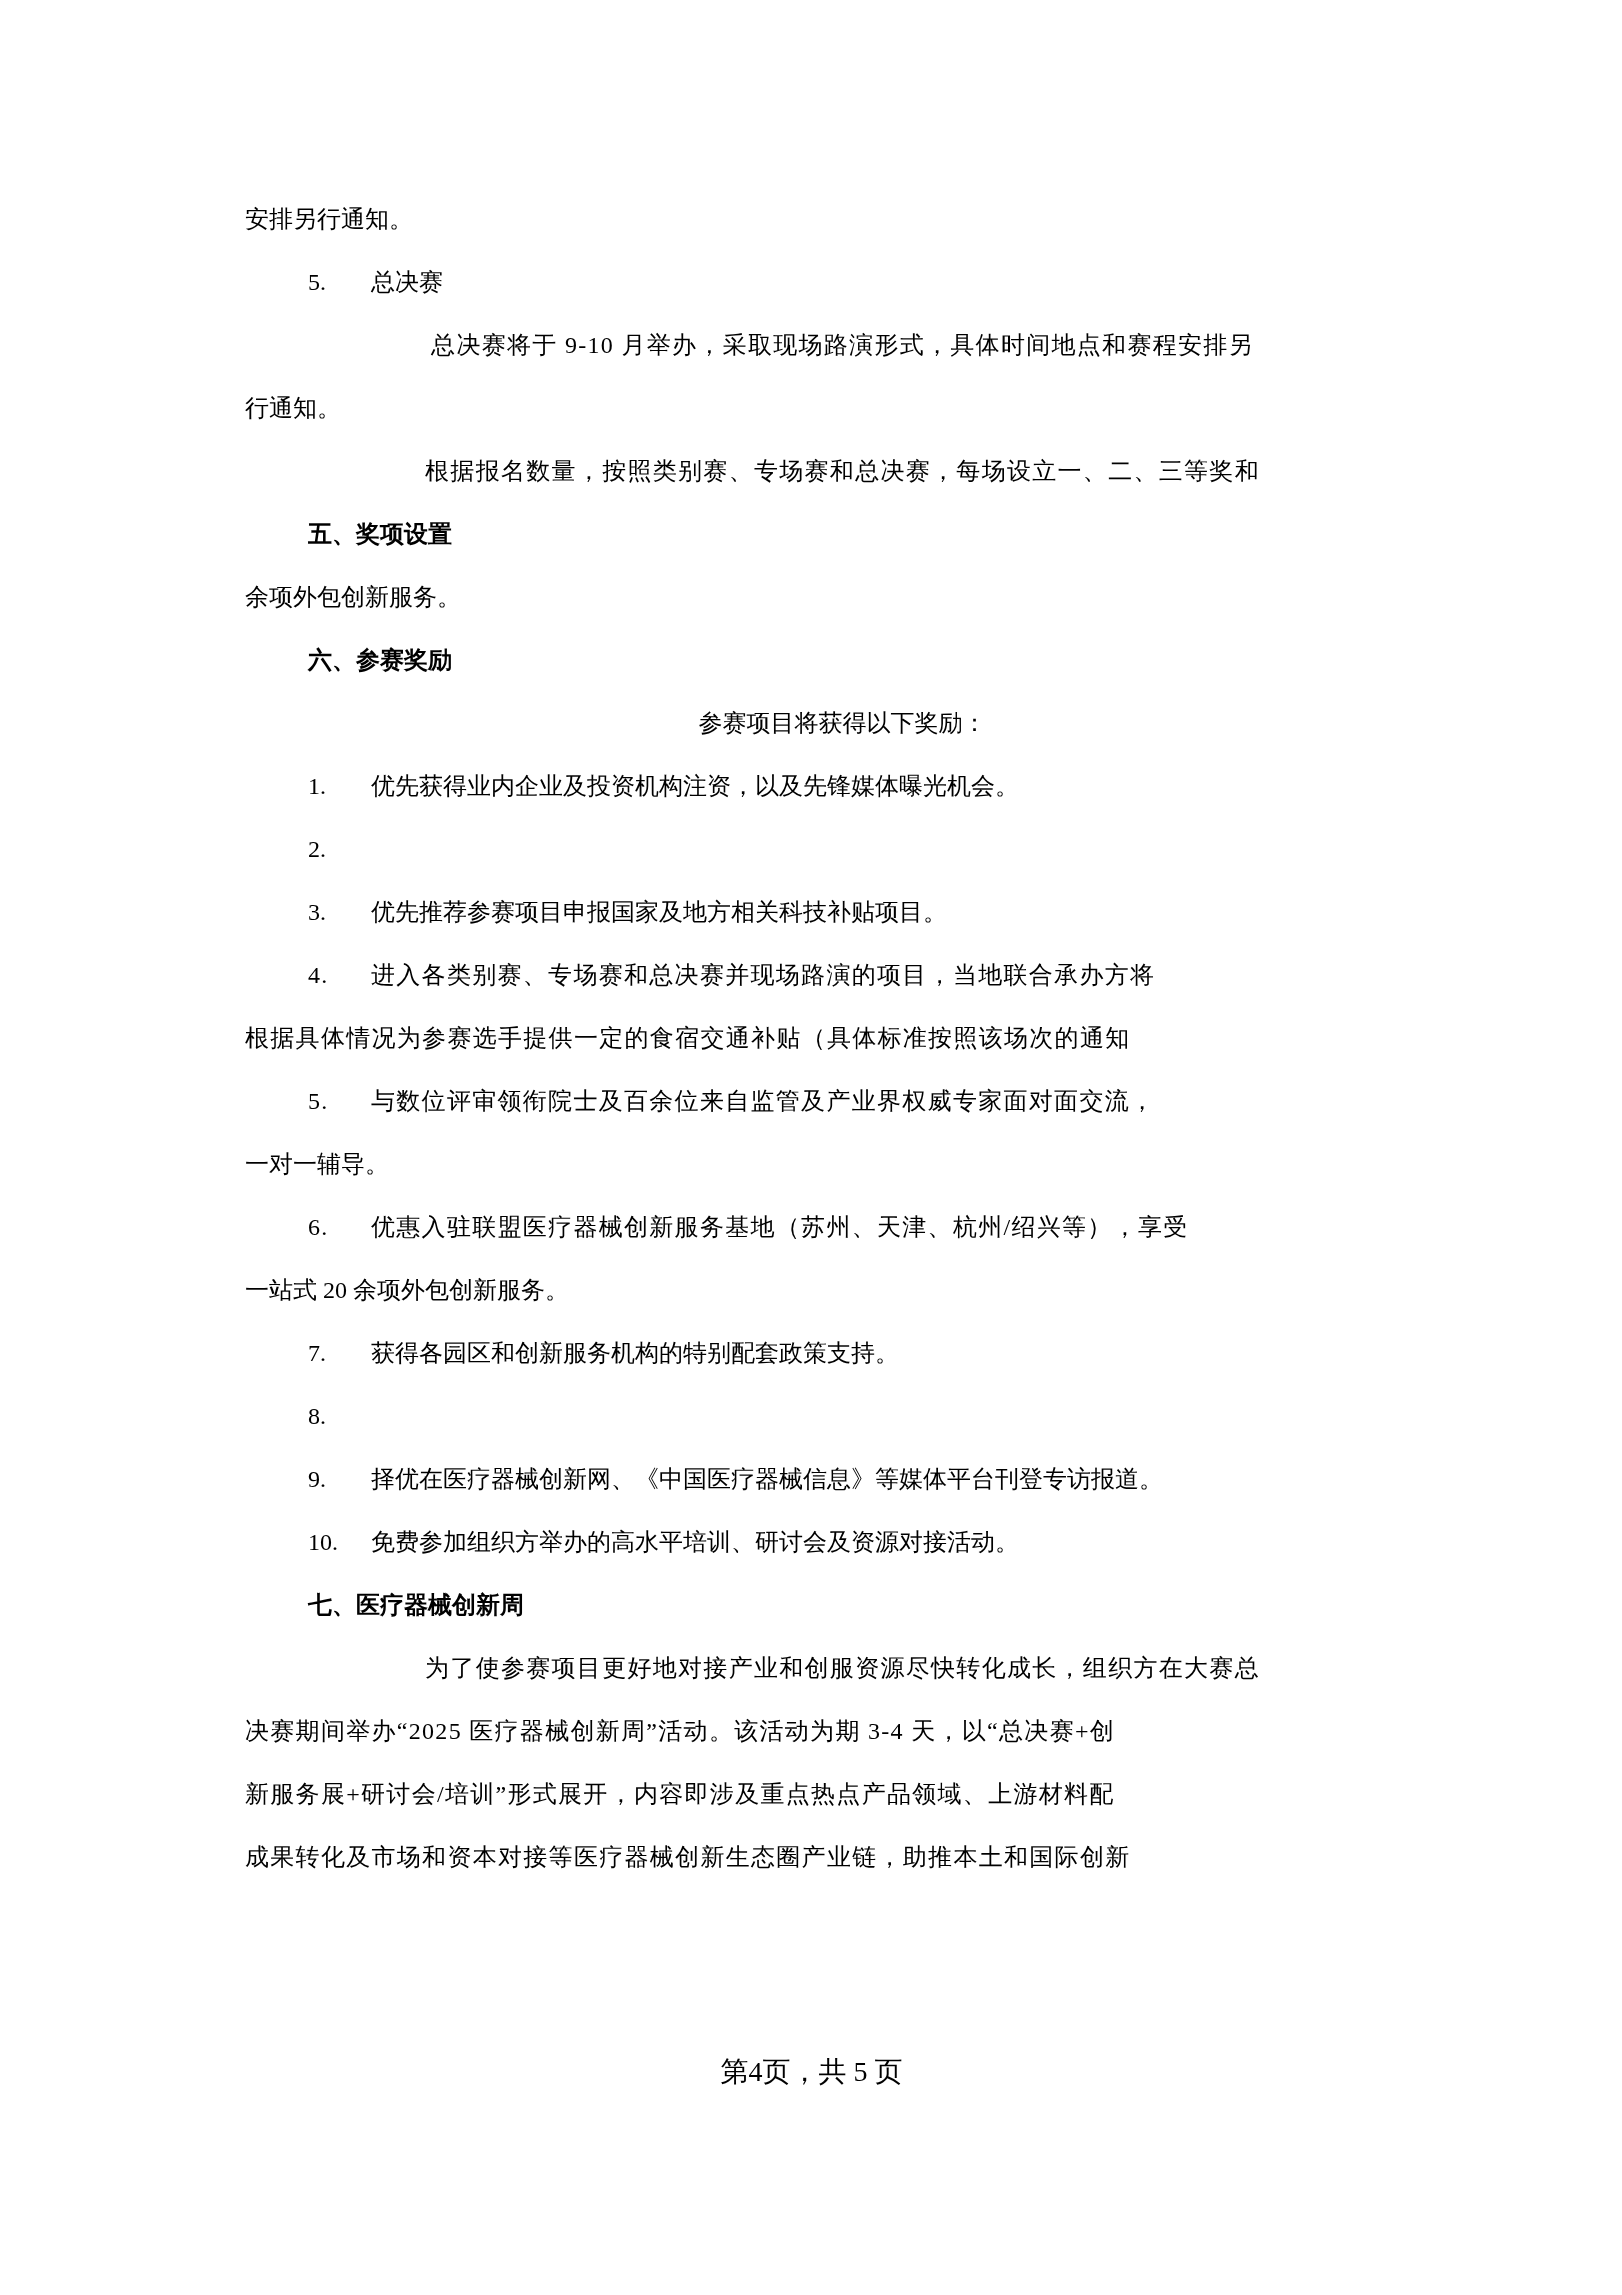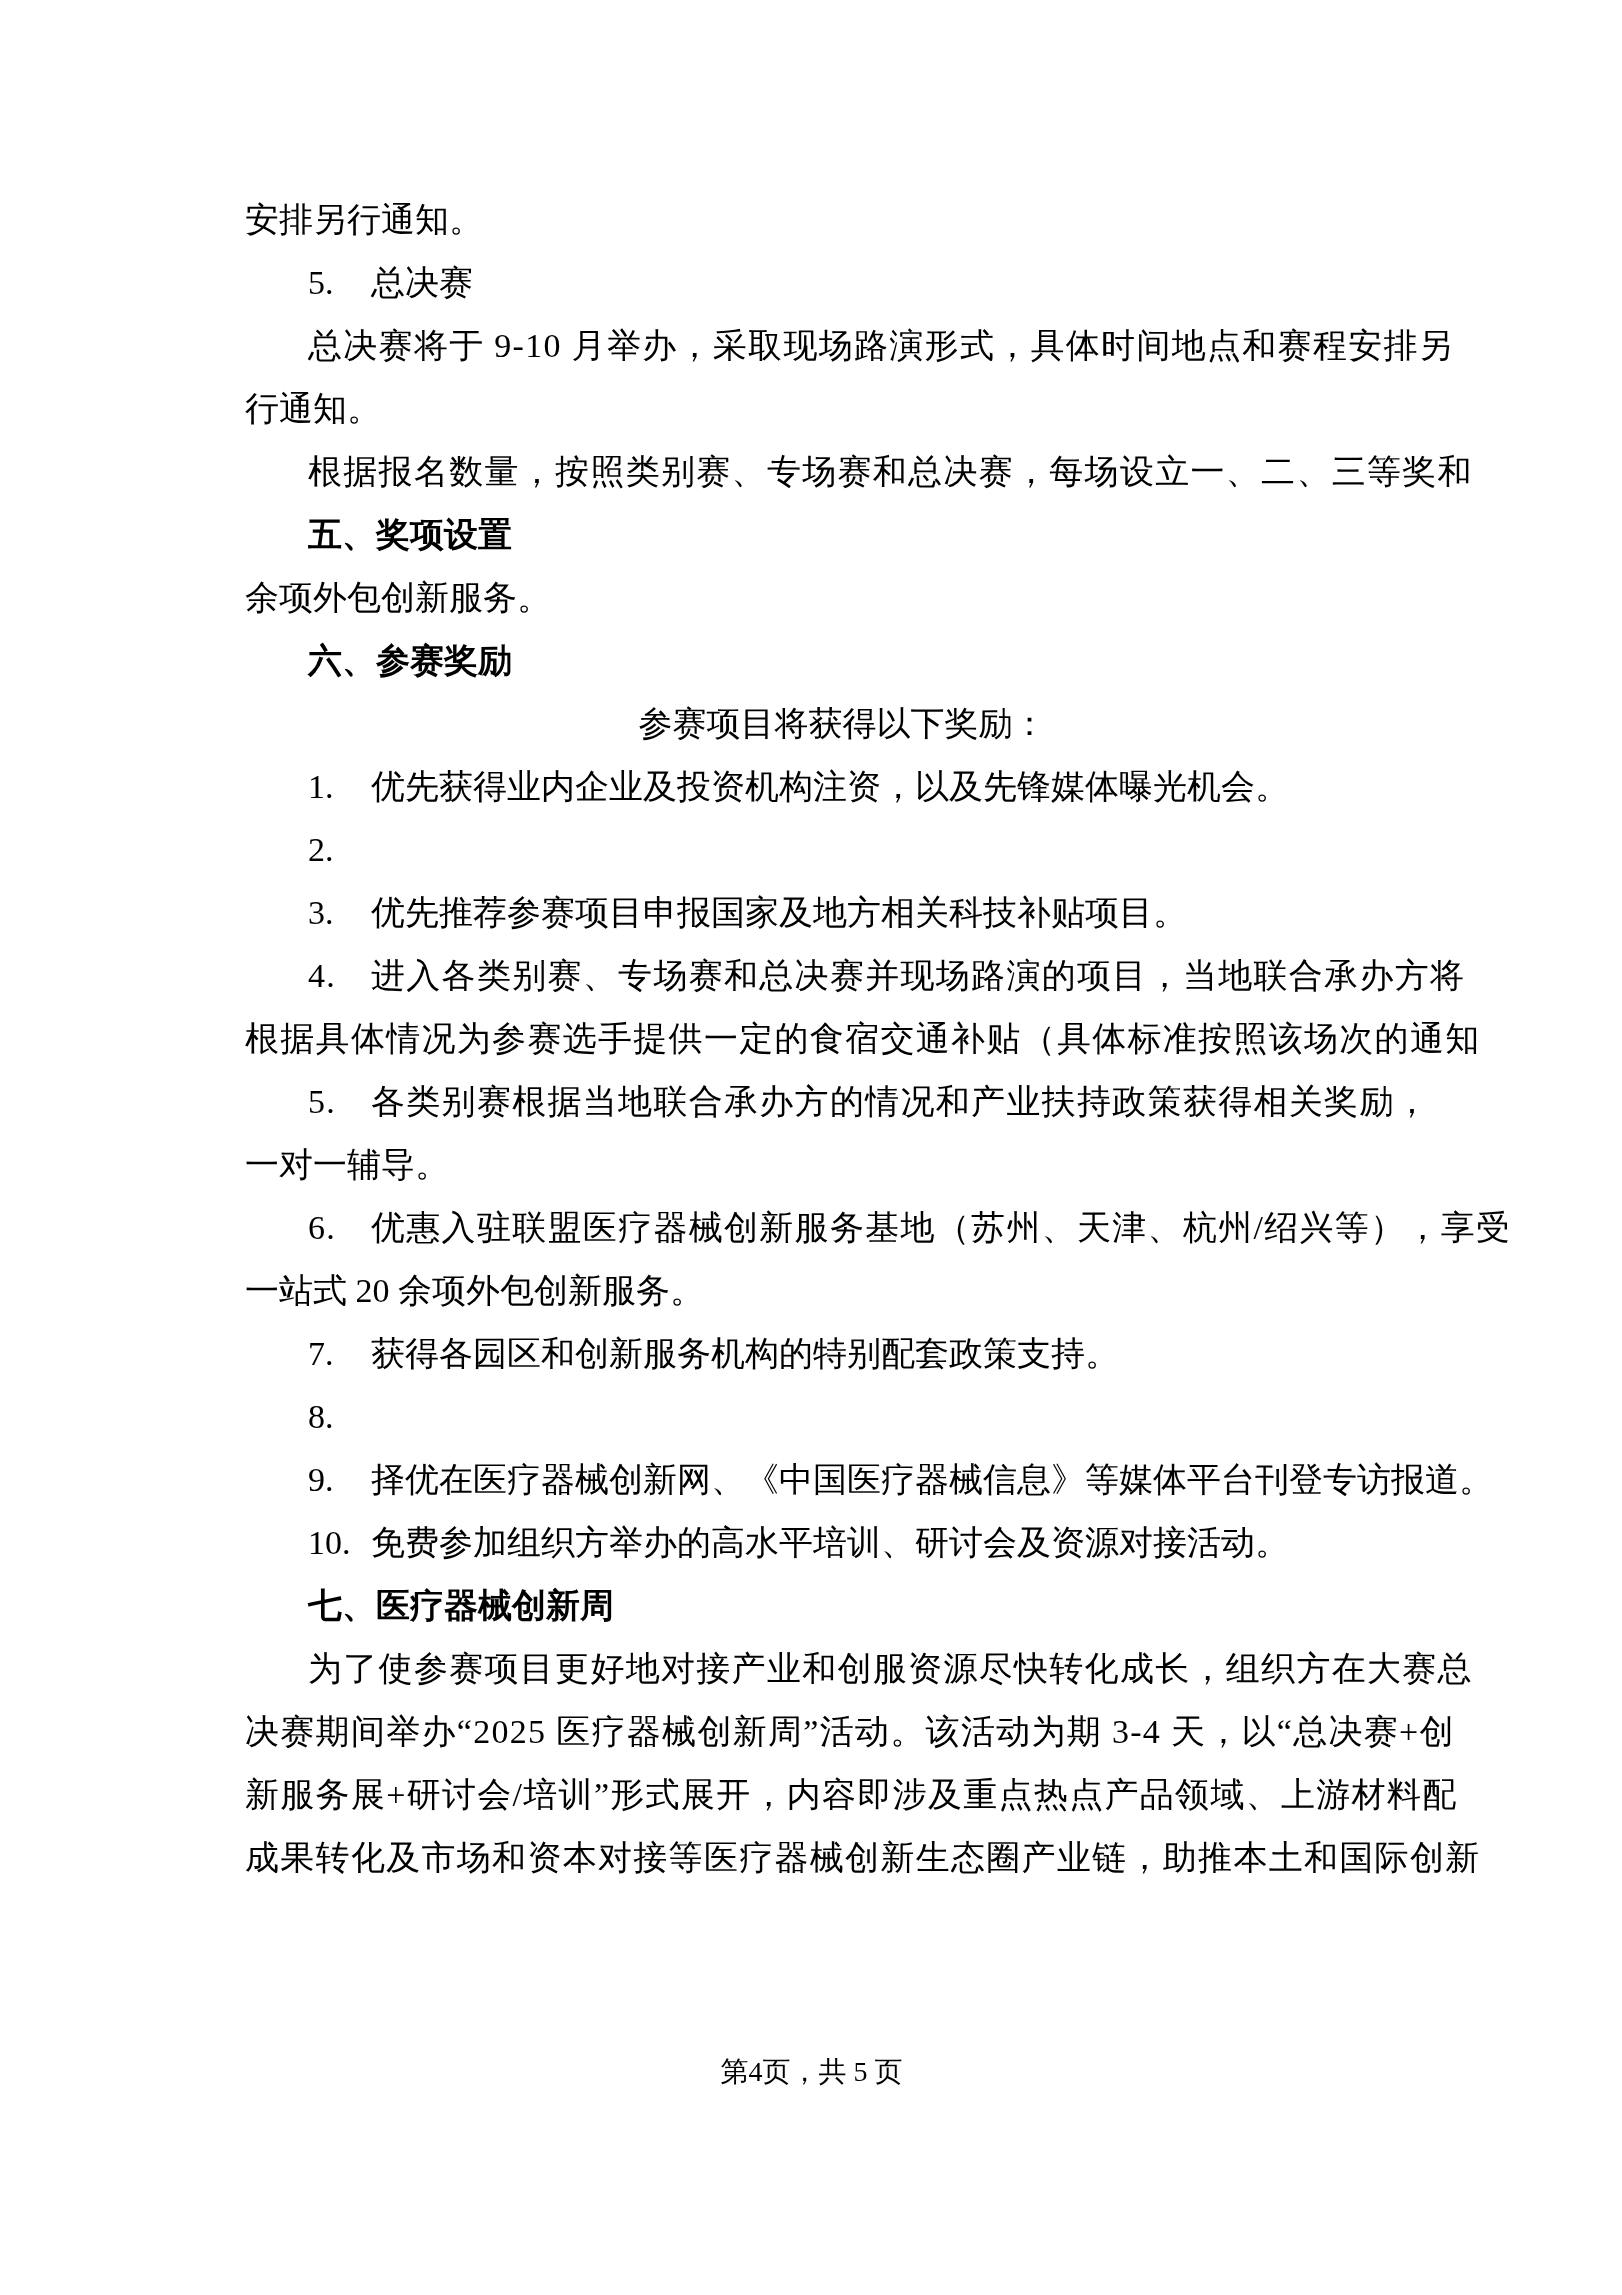--- a/index.html
+++ b/index.html
@@ -23,21 +23,21 @@
   }
   .doc-body {
     position: absolute;
     left: 245px;
     top: 188px;
     width: 1132px;
   }
   .ln {
     height: 63px;
     line-height: 63px;
-    font-size: 34px;
+    font-size: 24px;
     white-space: nowrap;
     font-family: Liberation Serif, serif;
   }
   
   .ind { padding-left: 63px; text-align: center; }
   
   .hd  { padding-left: 63px; font-weight: bold; }
   
   .li  { position: relative; padding-left: 126px; }
   .li .num {
@@ -99,21 +99,21 @@
     </div>
 
     <div class="ln li jst">
       <span class="num">4.</span>
       <span>进入各类别赛、专场赛和总决赛并现场路演的项目，当地联合承办方将</span>
     </div>
     <div class="ln jst">根据具体情况为参赛选手提供一定的食宿交通补贴（具体标准按照该场次的通知</div>
 
     <div class="ln li jst">
       <span class="num">5.</span>
-      <span>各类别赛根据当地联合承办方的情况和产业扶持政策获得相关奖励，</span>
+      <span>与数位评审领衔院士及百余位来自监管及产业界权威专家面对面交流，</span>
     </div>
     <div class="ln">一对一辅导。</div>
 
     <div class="ln li jst">
       <span class="num">6.</span>
       <span>优惠入驻联盟医疗器械创新服务基地（苏州、天津、杭州/绍兴等），享受</span>
     </div>
     <div class="ln">一站式 20 余项外包创新服务。</div>
 
     <div class="ln li">

